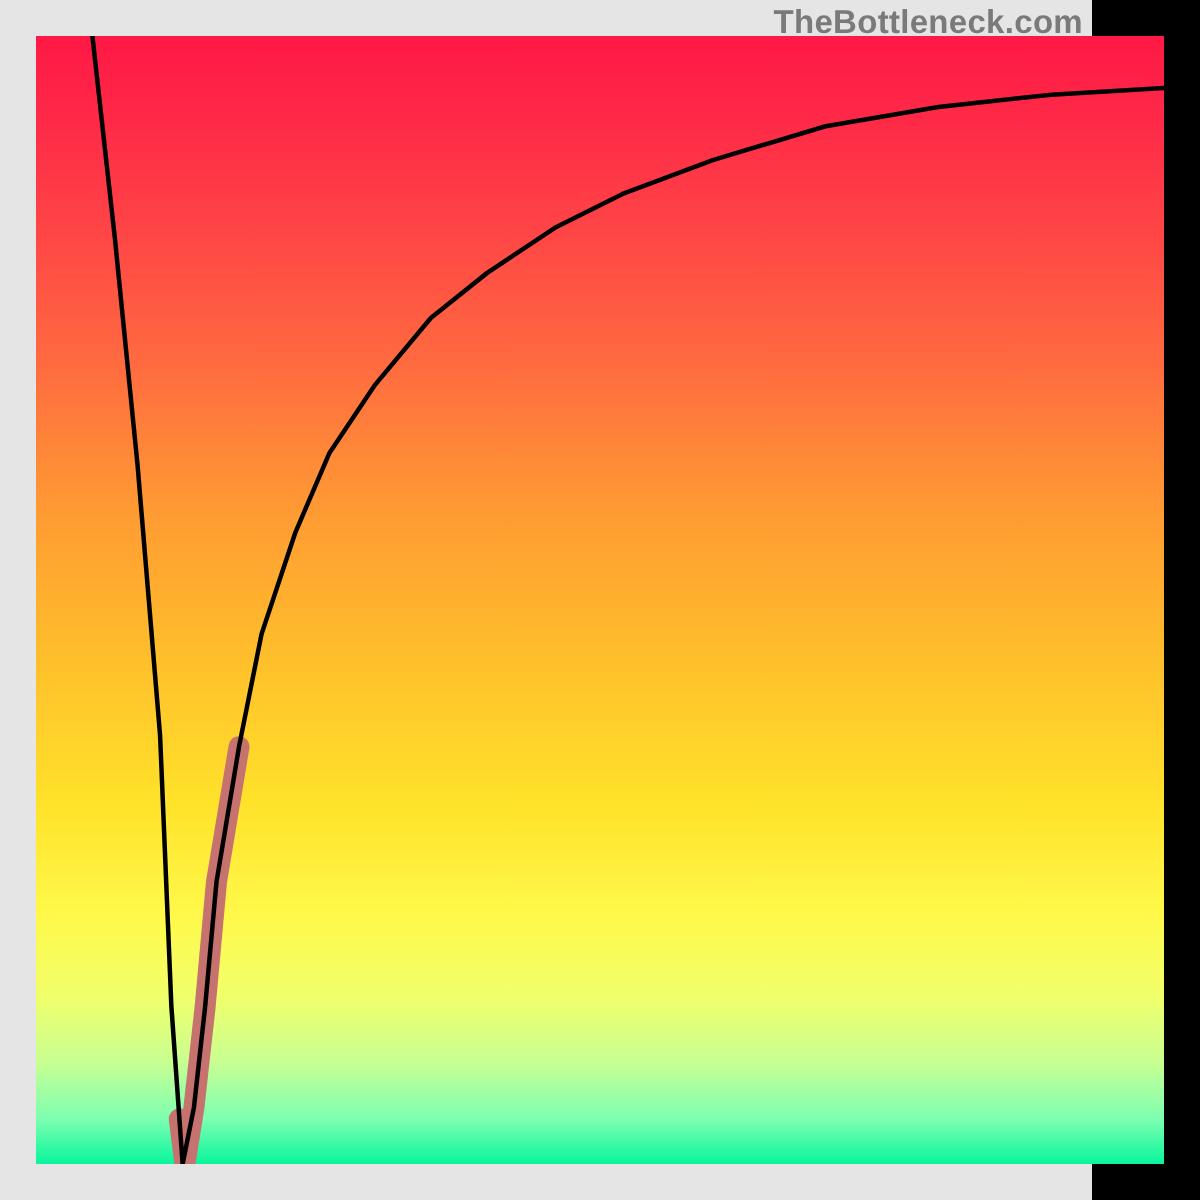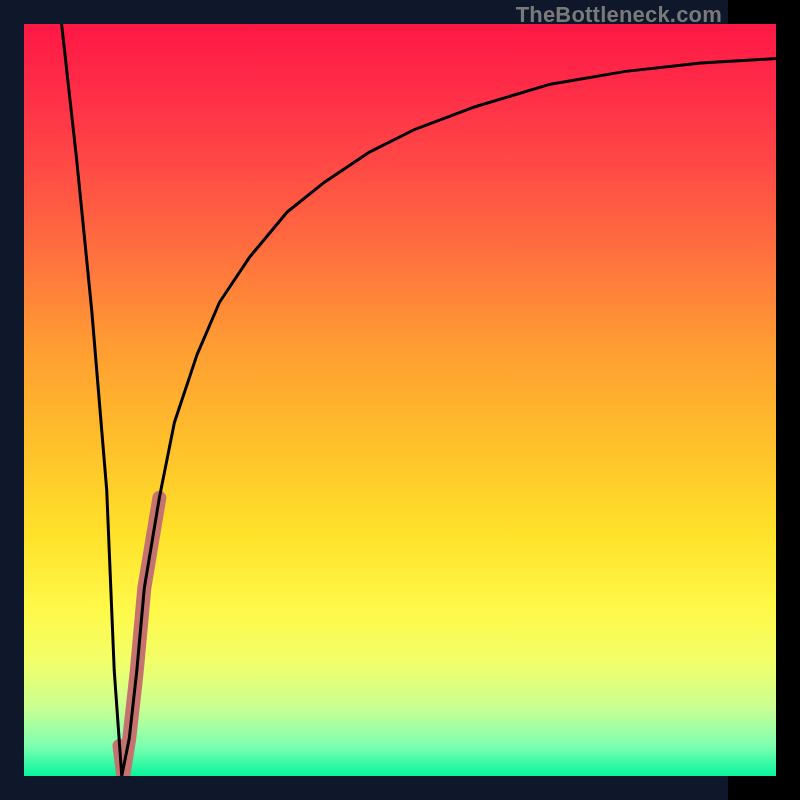--- a/index.html
+++ b/index.html
@@ -9,21 +9,21 @@
     height: 800px;
     background: #000;
     overflow: hidden;
   }
   .frame {
     position: absolute;
     left: 0;
     top: 0;
     width: 728px;
     height: 800px;
-    background: #0f172a;
+    background: #e5e5e5;
     text-decoration: underline;
   }
   .plot {
     position: absolute;
     left: 24px;
     top: 24px;
     width: 752px;
     height: 752px;
     background: linear-gradient(to bottom,
       #ff1846 0%,

